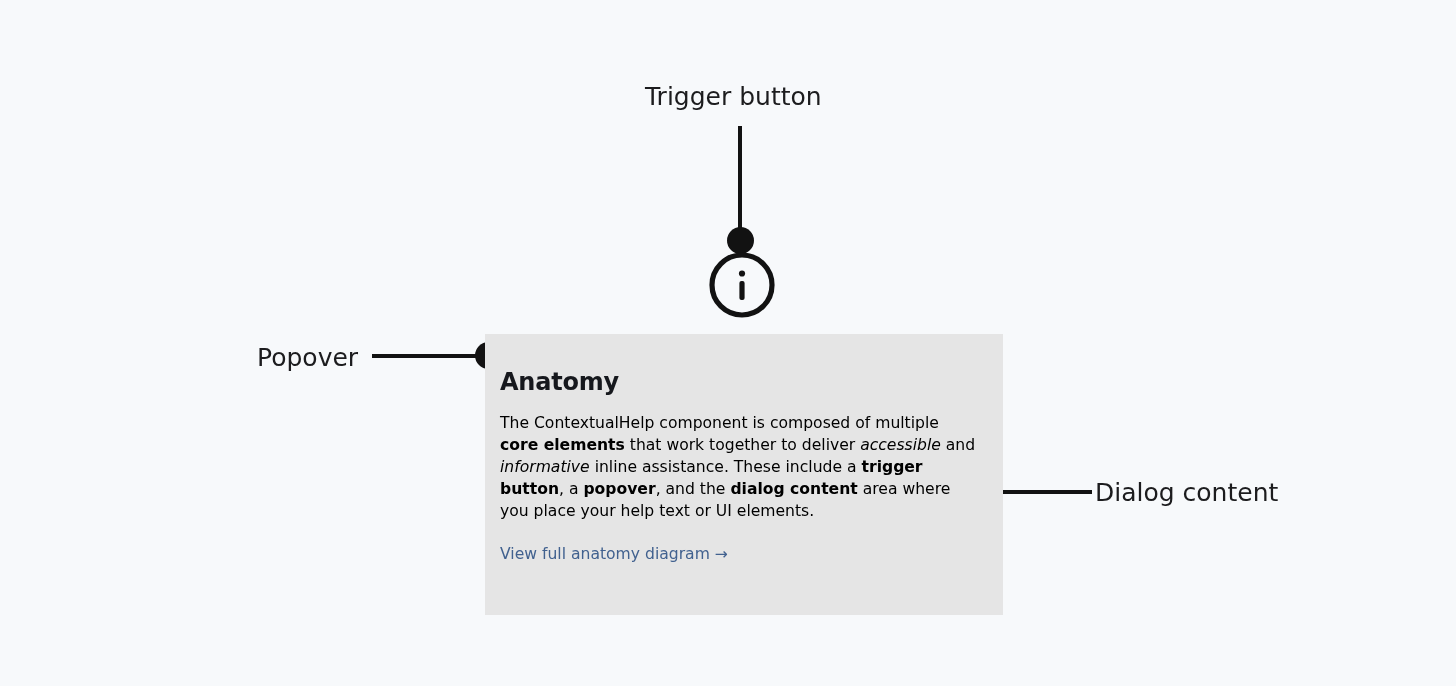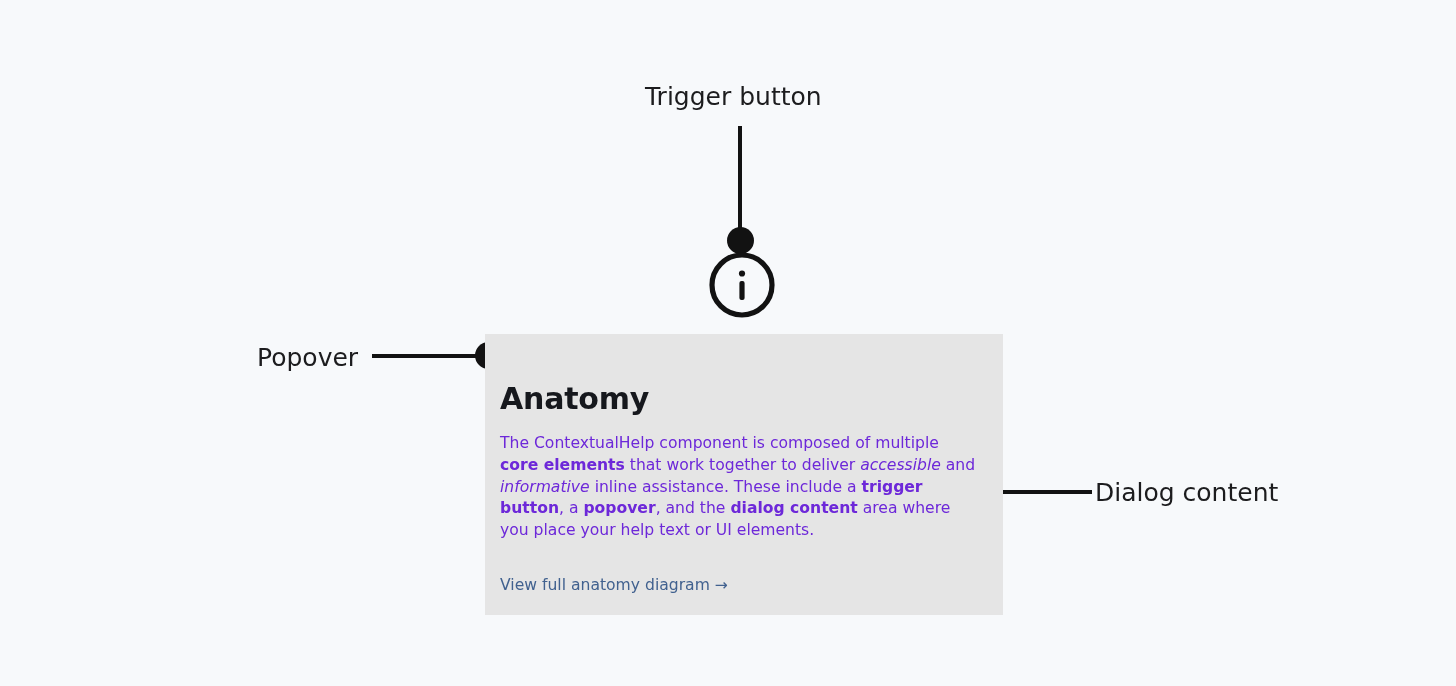--- a/index.html
+++ b/index.html
@@ -113,44 +113,44 @@
     left: 485px;
     top: 334px;
     width: 518px;
     height: 281px;
     background: #e5e5e5;
     box-sizing: border-box;
     padding: 32px 24px 24px 15px;
   }
   #popover-title {
     font-family: "DejaVu Sans", "Liberation Sans", sans-serif;
-    font-size: 30px;
+    font-size: 24px;
     font-weight: 700;
     color: #16181d;
-    margin: 16px 0 18px 0;
+    margin: 3px 0 18px 0;
     line-height: 1.1;
     letter-spacing: -0.2px;
   }
   #popover-body {
     font-family: "DejaVu Sans", "Liberation Sans", sans-serif;
     font-size: 15.6px;
     line-height: 21.8px;
-    color: #6d28d9;
+    color: #000000;
     margin: 0;
     max-width: 486px;
   }
   #popover-body b {
     font-weight: 700;
   }
   #popover-body i {
     font-style: italic;
   }
   #popover-link {
     display: inline-block;
-    margin-top: 33px;
+    margin-top: 22px;
     font-family: "DejaVu Sans", "Liberation Sans", sans-serif;
     font-size: 15.6px;
     line-height: 21px;
     color: #41618f;
     text-decoration: none;
     cursor: pointer;
   }
 </style>
 </head>
 <body>

